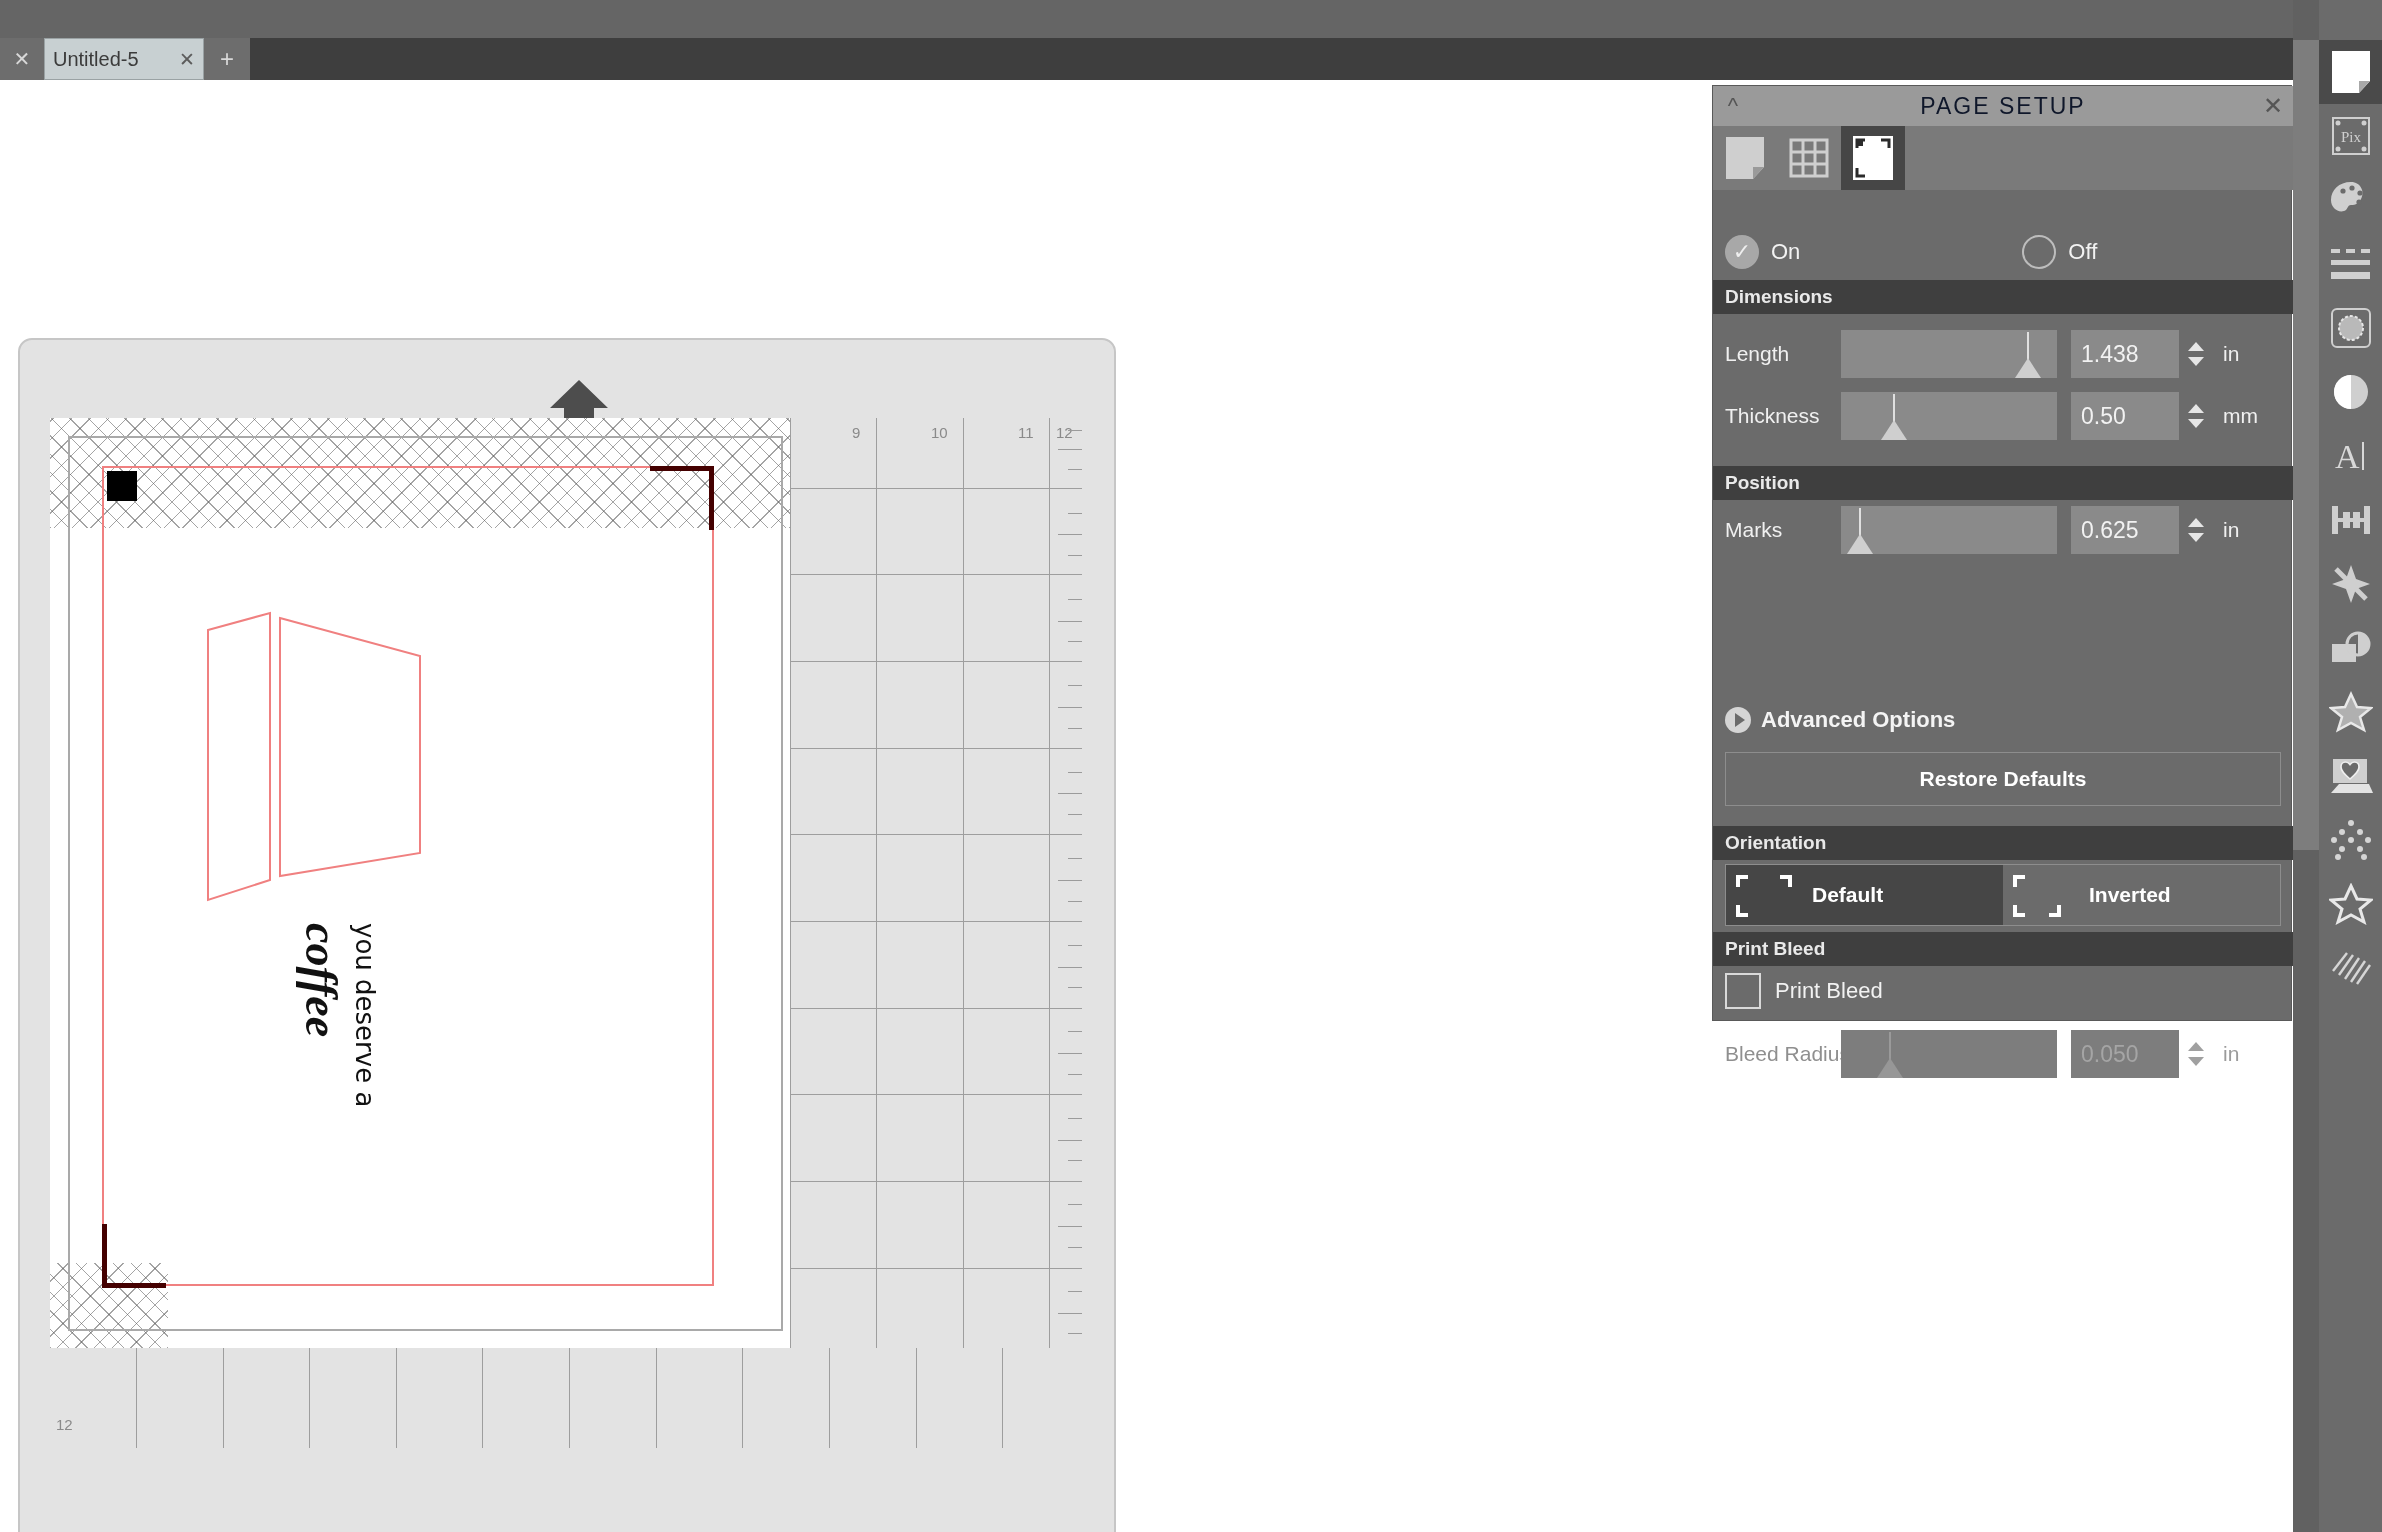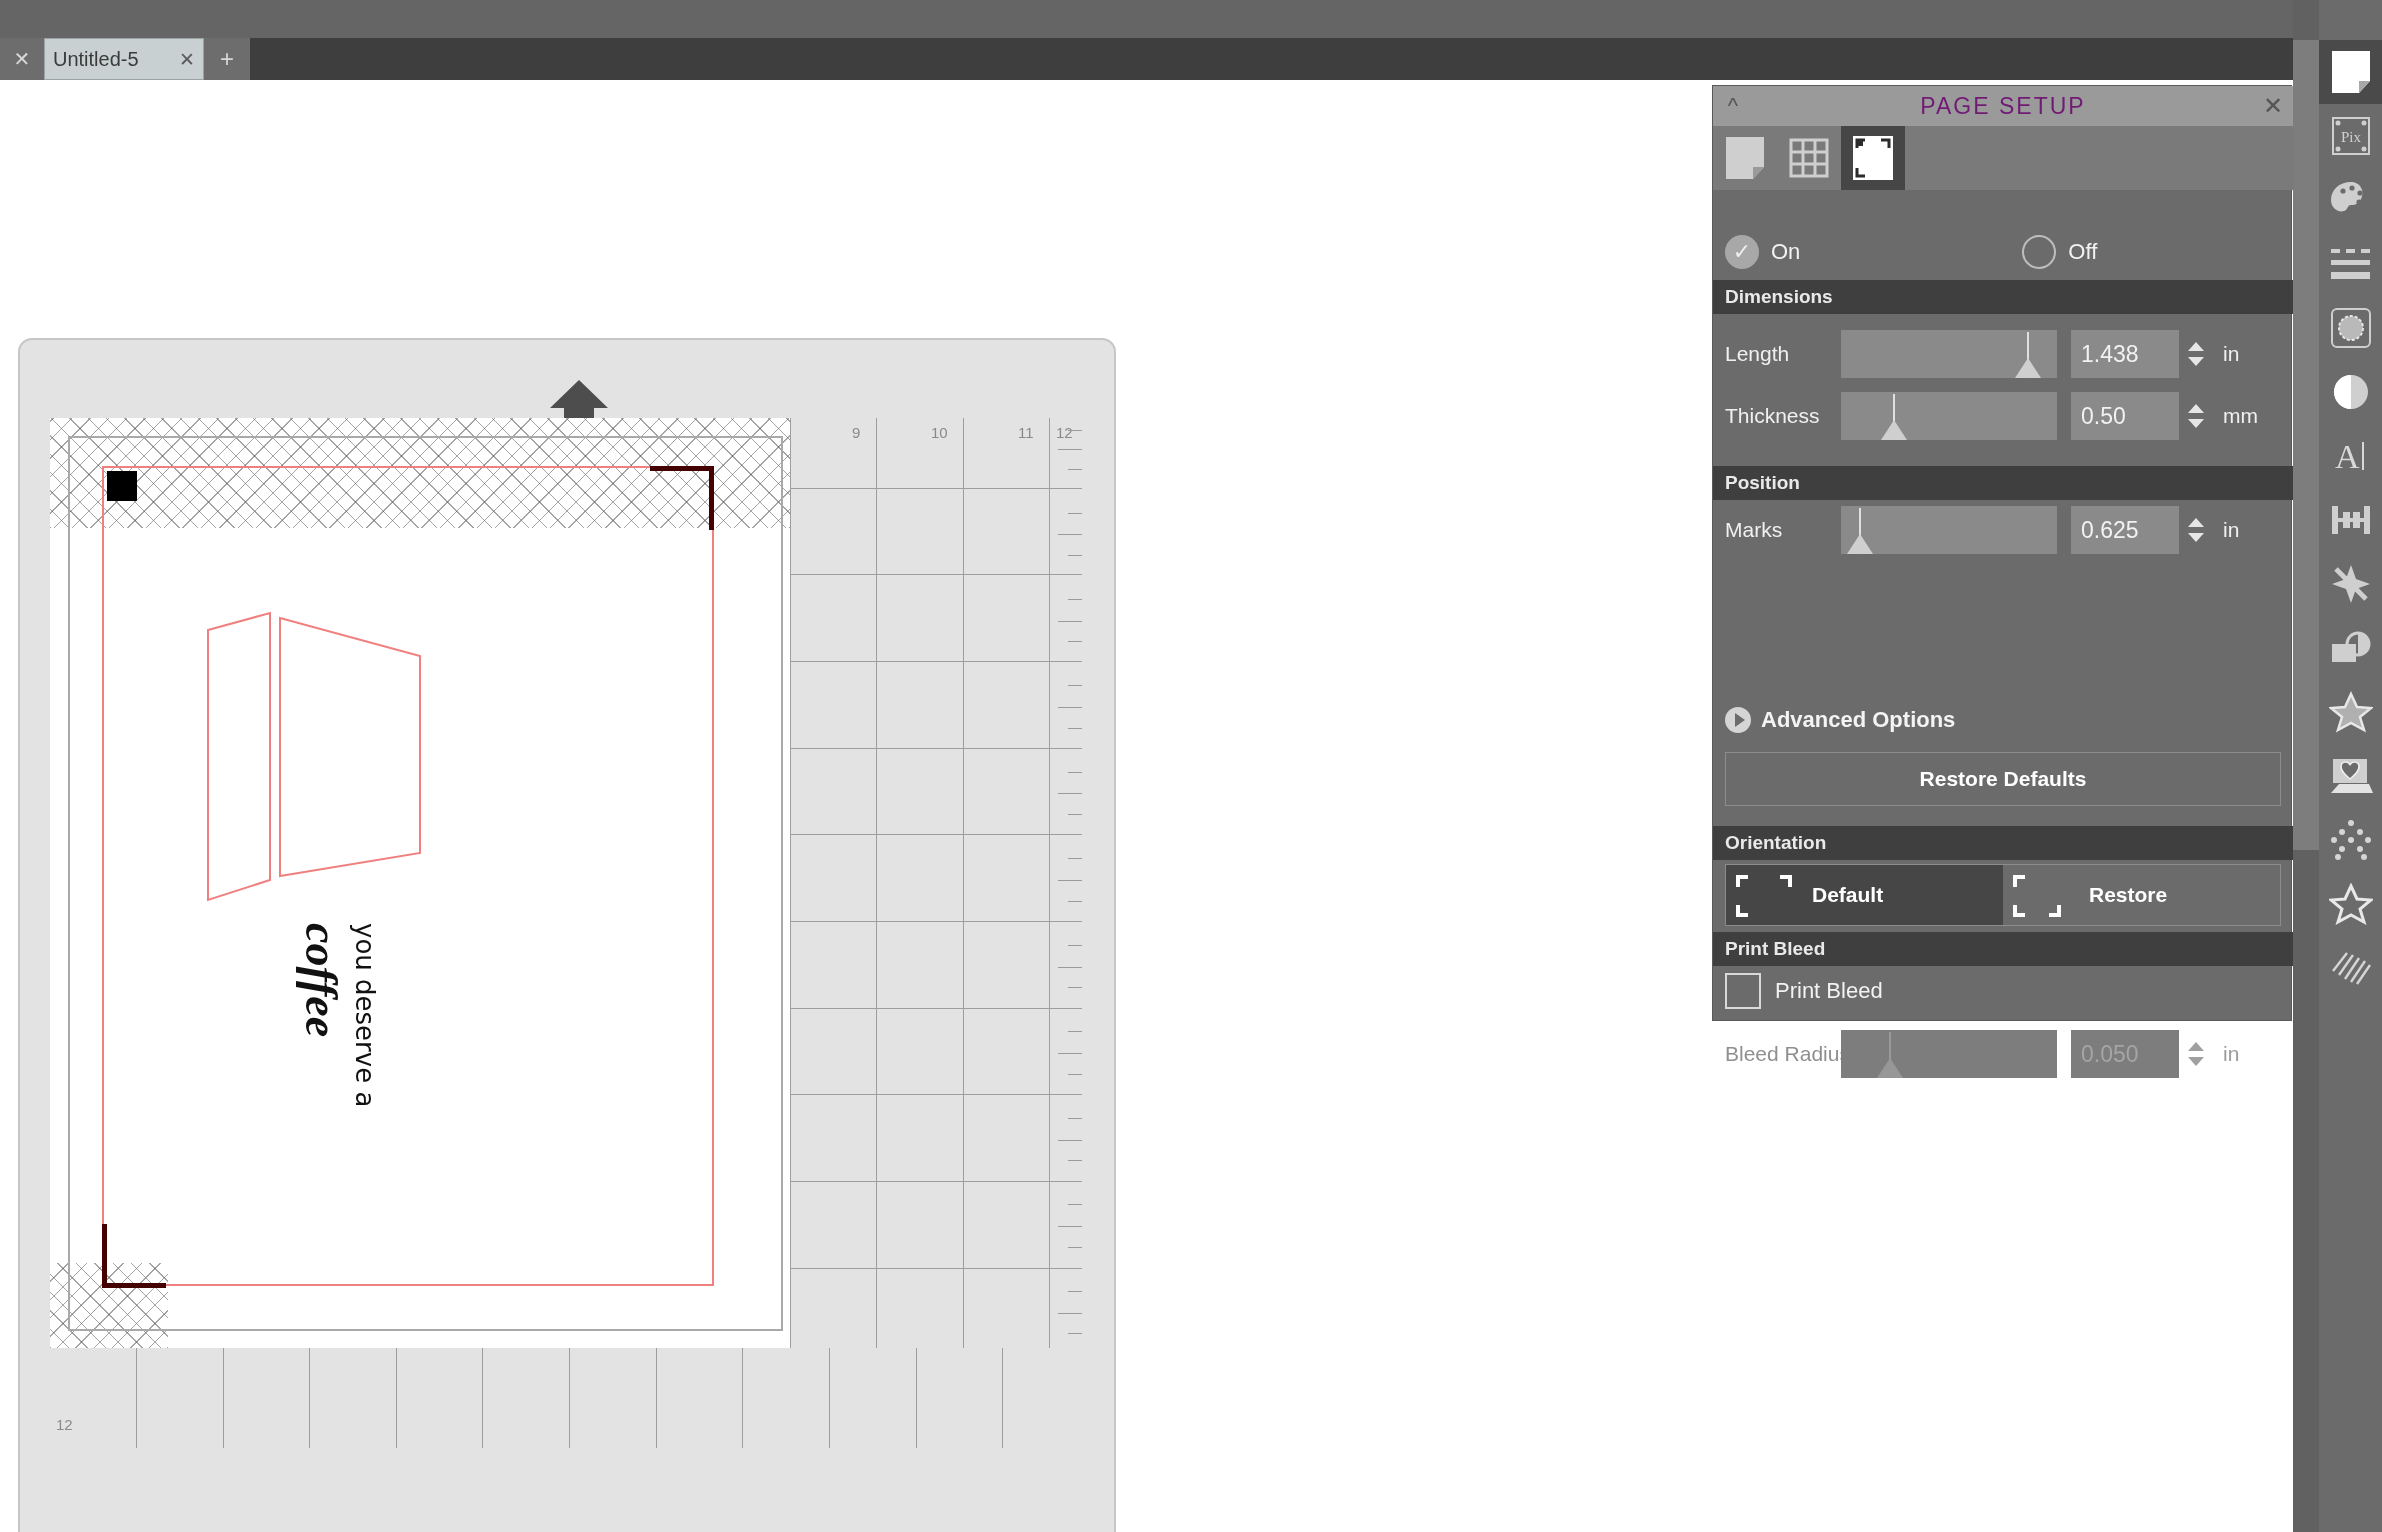--- a/index.html
+++ b/index.html
@@ -119,21 +119,21 @@
   #panel{
     position:absolute; left:1712px; top:85px; width:580px; height:936px;
     background:#6b6b6b; border:1px solid #595959;
   }
   #panel-header{
     position:absolute; left:0;top:0;width:580px;height:40px;
     background:#9a9a9a; display:flex; align-items:center;
   }
   #panel-collapse{ width:40px;height:40px; display:flex;align-items:center;justify-content:center;
      color:#555; font-size:22px;}
-  #panel-title{ flex:1; text-align:center; font-size:23px; color:#701a75; letter-spacing:2px;}
+  #panel-title{ flex:1; text-align:center; font-size:23px; color:#0f172a; letter-spacing:2px;}
   #panel-close{ width:40px;height:40px; display:flex;align-items:center;justify-content:center;
      color:#555; font-size:24px;}
 
   #panel-tabs{
     position:absolute; left:0; top:40px; width:580px; height:64px;
     background:#7a7a7a;
   }
   .ptab{ position:absolute; top:0; width:64px; height:64px;
     display:flex;align-items:center;justify-content:center;}
   .ptab.active{ background:#464646; }
@@ -438,21 +438,21 @@
     <div class="orient-opt">
       <svg class="ocorner" style="left:10px;top:10px;" viewBox="0 0 14 14">
           <path d="M2 12 V2 H12" fill="none" stroke="#fff" stroke-width="4"></path>
         </svg>
       <svg class="ocorner" style="left:10px;top:38px;" viewBox="0 0 14 14">
           <path d="M2 2 V12 H12" fill="none" stroke="#fff" stroke-width="4"></path>
         </svg>
       <svg class="ocorner" style="left:44px;top:38px;" viewBox="0 0 14 14">
           <path d="M12 2 V12 H2" fill="none" stroke="#fff" stroke-width="4"></path>
         </svg>
-      <span class="orient-label">Restore</span>
+      <span class="orient-label">Inverted</span>
     </div>
   </div>
 
   <div class="sec-header" style="top:846px;">Print Bleed</div>
   <div id="pb-check-row">
     <span id="pb-box"></span>
     <span id="pb-label">Print Bleed</span>
   </div>
   <div class="row" style="top:944px;">
     <span class="row-label disabled" style="width:168px;">Bleed Radius</span>

